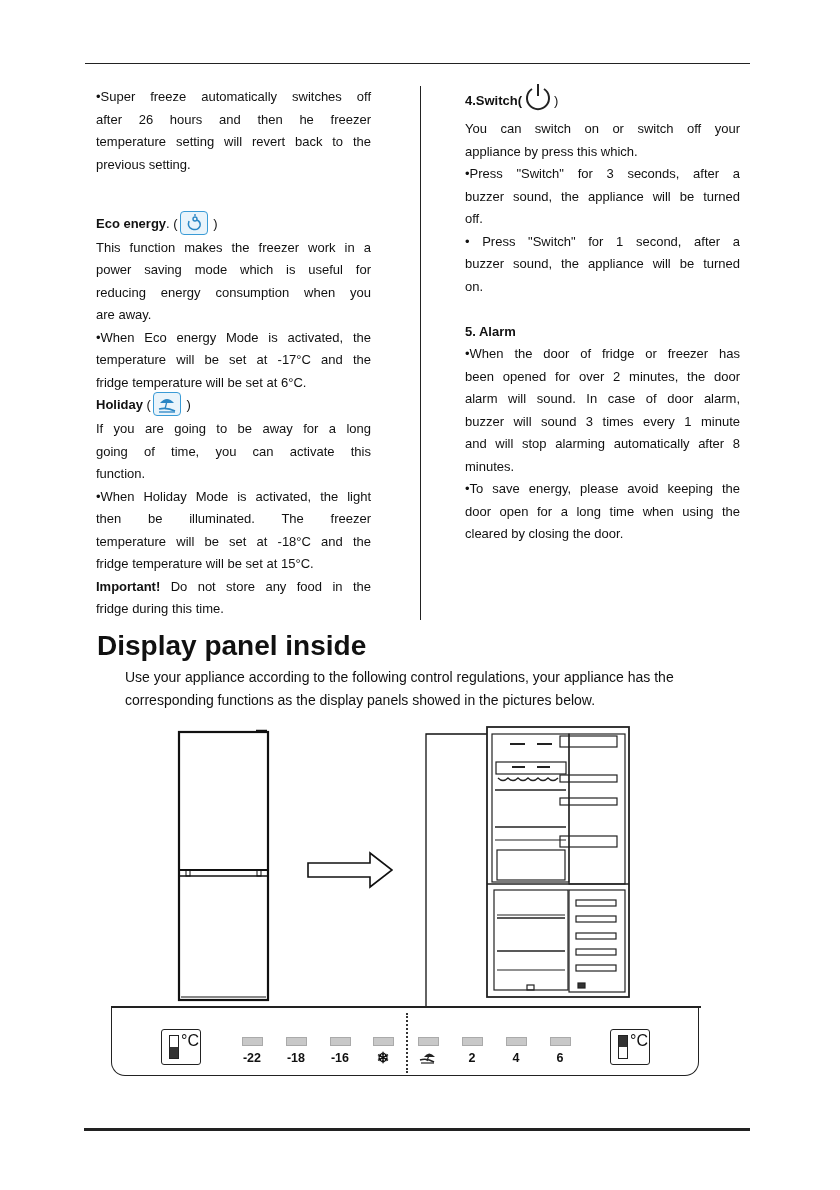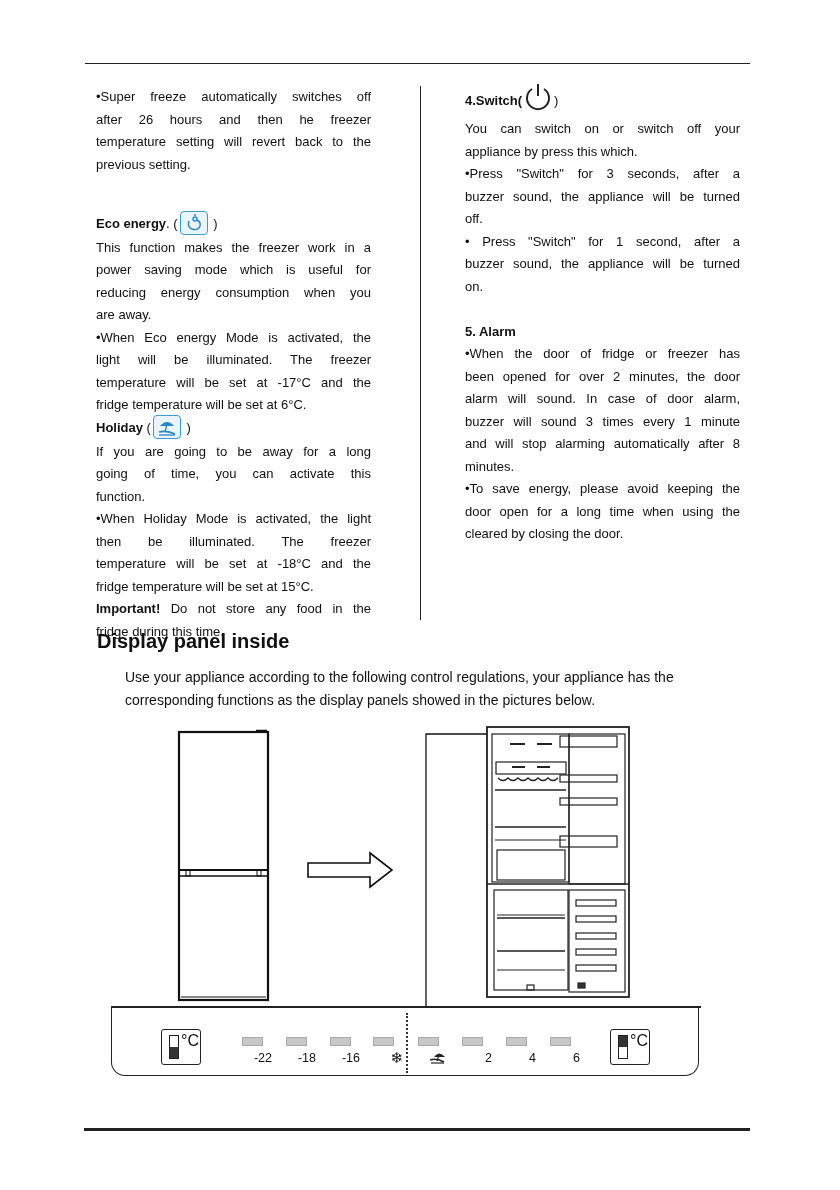--- a/index.html
+++ b/index.html
@@ -13,27 +13,27 @@
     .col-right { left: 465px; top: 86px; }
     .col p { margin: 0; }
     .col .blank { height: 22.5px; }
     .col b { font-weight: bold; }
     .last-line { text-align-last: left; }
     .just { text-align-last: justify; }
     .inline-icon { display: inline-block; vertical-align: middle; width: 26px; height: 22px;
       border: 1.5px solid #3a9bd6; border-radius: 4px; background: #e9f4fb; position: relative; top: -2px; margin: 0 2px; }
     .inline-icon svg { width: 26px; height: 22px; display: block; }
     .power-icon { display: inline-block; vertical-align: middle; width: 32px; height: 32px; position: relative; top: -5px; }
-    .section-title { position: absolute; left: 97px; top: 630px; font-size: 20px; font-weight: bold; }
+    .section-title { position: absolute; left: 97px; top: 630px; font-size: 28px; font-weight: bold; }
     .intro { position: absolute; left: 97px; top: 666px; width: 620px; font-size: 14px; line-height: 22.5px; margin-left: 28px; }
     .figure { position: absolute; left: 0; top: 0; }
     .panel { position: absolute; left: 111px; top: 1007px; width: 586px; height: 68px;
       border: 1.5px solid #222; border-top: none; border-radius: 0 0 14px 14px; }
     .panel-topline { position: absolute; left: 111px; top: 1006px; width: 590px; height: 1.5px; background: #222; }
-    .panel-item { position: absolute; top: 1037px; width: 40px; text-align: right; font-size: 12.5px; }
+    .panel-item { position: absolute; top: 1037px; width: 40px; text-align: center; font-size: 12.5px; font-weight: bold; }
     .led { width: 19px; height: 7px; background: #c8c8c8; border: 1px solid #aaa; margin: 0 auto 5px auto; }
     .thermo-box { position: absolute; top: 1029px; width: 38px; height: 34px; border: 1.3px solid #222; border-radius: 3px; }
     .thermo-box .bar { position: absolute; left: 7px; top: 5px; width: 8px; height: 22px; border: 1.3px solid #222; background: #fff; }
     .thermo-box .fill { position: absolute; left: 0; width: 8px; height: 11px; background: #333; }
     .thermo-box .deg { position: absolute; left: 19px; top: 2px; font-size: 16px; }
     .dotted-div { position: absolute; left: 406px; top: 1013px; width: 0; height: 60px; border-left: 2px dotted #333; }
   </style>
 </head>
 <body>
 
@@ -49,21 +49,20 @@
   <p class="last-line" style="margin-top:14px"><b>Eco energy</b><span>. (</span><span class="inline-icon"><svg viewBox="0 0 26 22">
           <path d="M8 9 q-2 6 3 8 q6 2 8 -3 q1 -4 -3 -6" fill="none" stroke="#2a86c4" stroke-width="1.5"></path>
           <circle cx="14" cy="7" r="2" fill="none" stroke="#2a86c4" stroke-width="1.4"></circle>
           <path d="M14 4 v-2" stroke="#2a86c4" stroke-width="1.4"></path>
         </svg></span> <span>)</span></p>
   <p class="just">This function makes the freezer work in a</p>
   <p class="just">power saving mode which is useful for</p>
   <p class="just">reducing energy consumption when you</p>
   <p class="last-line">are away.</p>
   <p class="just">•When Eco energy Mode is activated, the</p>
-  <p class="just">light will be illuminated. The freezer</p>
   <p class="just">temperature will be set at -17°C and the</p>
   <p class="last-line">fridge temperature will be set at 6°C.</p>
   <p class="last-line"><b>Holiday</b><span> (</span><span class="inline-icon"><svg viewBox="0 0 26 22">
           <path d="M6 10 q7 -8 14 0 z" fill="#2a86c4"></path>
           <path d="M13 8 l-2 8" stroke="#2a86c4" stroke-width="1.3"></path>
           <path d="M5 16 q8 -2 16 2" fill="none" stroke="#2a86c4" stroke-width="1.6"></path>
           <path d="M5 19 h16" stroke="#2a86c4" stroke-width="1.3"></path>
         </svg></span> <span>)</span></p>
   <p class="just">If you are going to be away for a long</p>
   <p class="just">going of time, you can activate this</p>

